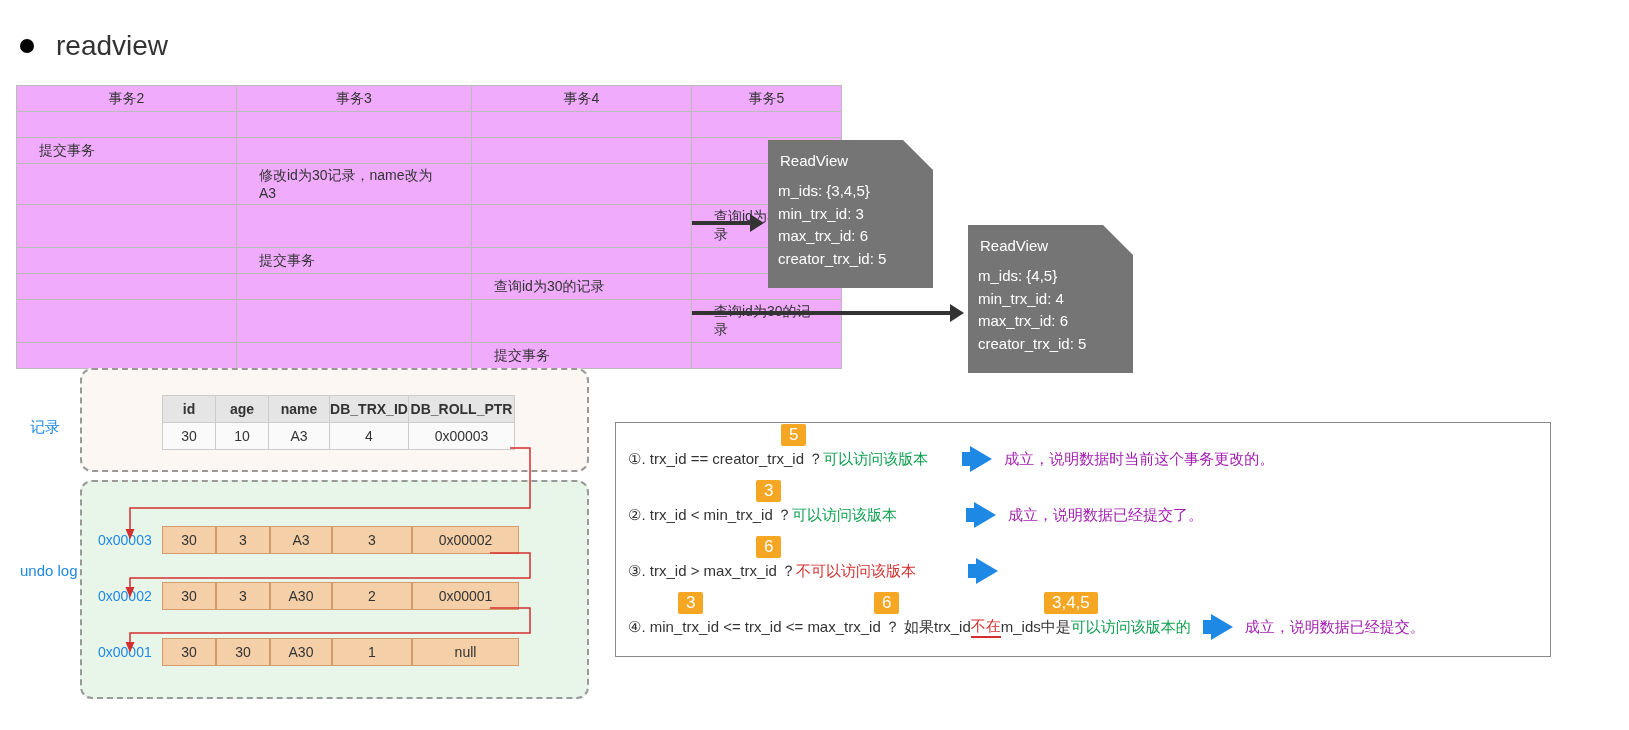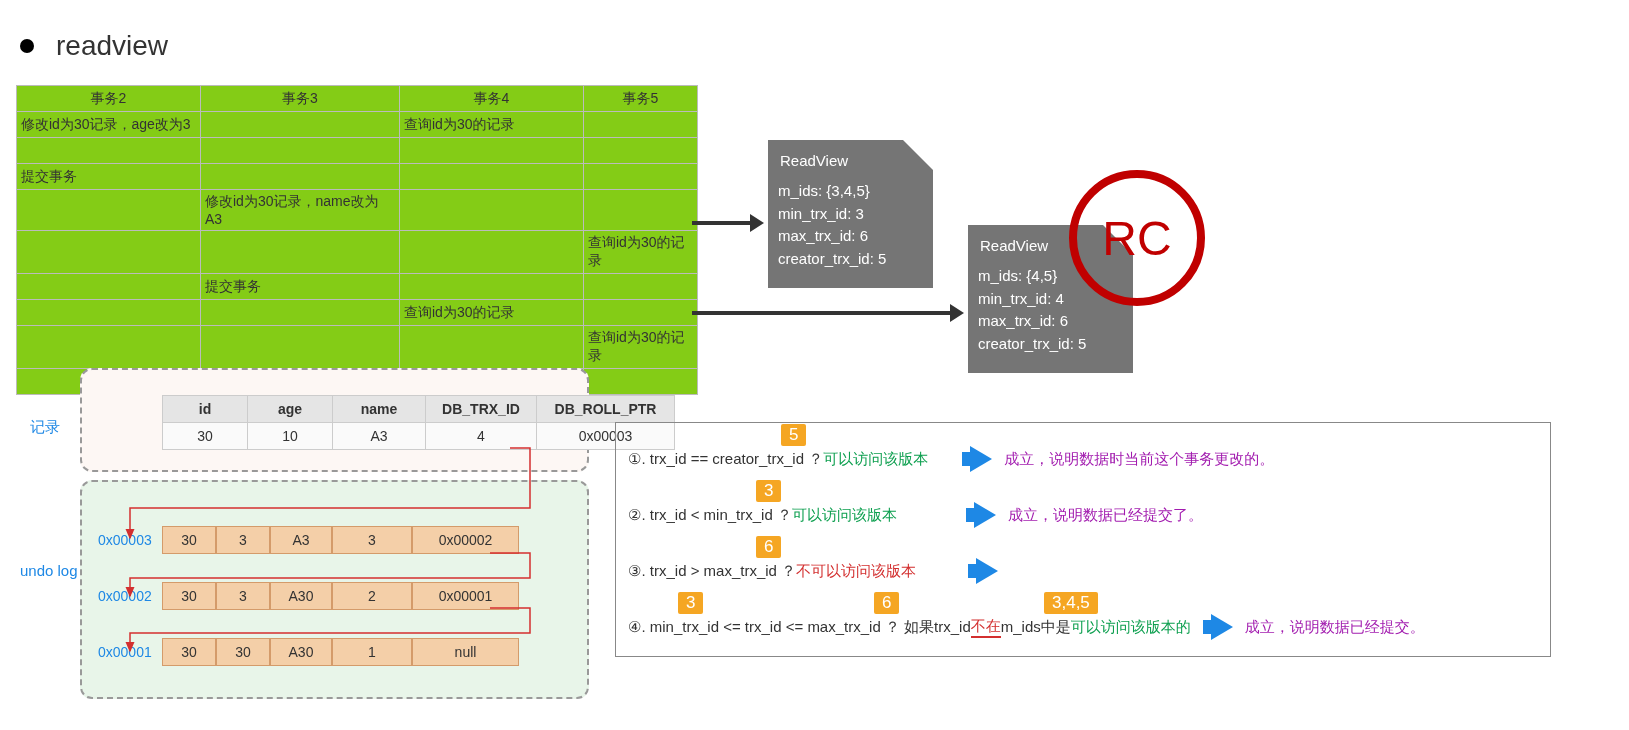--- a/index.html
+++ b/index.html
@@ -1,39 +1,39 @@
 <!DOCTYPE html>
 <html><head>
 <meta charset="utf-8">
 <style>
 html,body{margin:0;padding:0;font-family:"Microsoft YaHei",Arial,sans-serif;font-size:14px;background:#fff;color:#333}
 .page{position:relative;width:1325px;height:730px}
 .title-row{position:absolute;left:20px;top:30px;display:flex;align-items:center;gap:22px}
 .bullet{width:14px;height:14px;background:#000;border-radius:50%}
 .title{font-size:28px}
 .trx-table{position:absolute;left:16px;top:85px;border-collapse:collapse;font-size:14px}
-.trx-table th,.trx-table td{border:1px solid #bbb;padding:3px 4px;height:19px;background:#84cc16;text-align:left}
+.trx-table th,.trx-table td{border:1px solid #bbb;padding:3px 22px;height:19px;background:#f0abfc;text-align:left}
 .trx-table th{text-align:center;font-weight:normal}
 .trx-table .c1{width:175px}.trx-table .c2{width:190px}.trx-table .c3{width:175px}.trx-table .c4{width:105px}
 .rv-box{position:absolute;width:145px;background:#757575;color:#fff;padding:40px 10px 18px;font-size:15px;line-height:1.5}
 .rv-box.one{left:768px;top:140px}
 .rv-box.two{left:968px;top:225px}
 .rv-box::before{content:"";position:absolute;top:0;right:0;width:0;height:0;border-top:30px solid #fff;border-left:30px solid transparent}
 .rv-title{position:absolute;top:10px;left:12px}
 .arrow-h{position:absolute;height:4px;background:#333}
 .arrow-h::after{content:"";position:absolute;right:-12px;top:-7px;border-left:14px solid #333;border-top:9px solid transparent;border-bottom:9px solid transparent}
 .a1{left:692px;top:221px;width:60px}
 .a2{left:692px;top:311px;width:260px}
 .rc-circle{position:absolute;right:120px;top:170px;width:120px;height:120px;border:8px solid #c00000;border-radius:50%;display:flex;align-items:center;justify-content:center;color:#c00000;font-size:48px;font-weight:400}
 .record-box{position:absolute;left:80px;top:368px;width:505px;height:100px;border:2px dashed #999;border-radius:12px;background:#fdf7f4}
 .undo-box{position:absolute;left:80px;top:480px;width:505px;height:215px;border:2px dashed #999;border-radius:12px;background:#e8f5e9}
 .lbl{position:absolute;color:#1e88e5;font-size:15px}
 .lbl.l1{left:30px;top:418px}.lbl.l2{left:20px;top:562px}
 .rec-table{position:absolute;left:162px;top:395px;border-collapse:collapse;font-size:14px}
-.rec-table th,.rec-table td{border:1px solid #ccc;padding:5px 16px;text-align:center;background:#fafafa}
+.rec-table th,.rec-table td{border:1px solid #ccc;padding:5px 0;text-align:center;background:#fafafa}
 .rec-table th{background:#e5e5e5}
 .rec-table .w1{width:52px}.rec-table .w2{width:52px}.rec-table .w3{width:60px}.rec-table .w4{width:78px}.rec-table .w5{width:105px}
 .urow{position:absolute;display:flex;font-size:14px}
 .urow div{border:1px solid #d49b6a;background:#f4cfa8;text-align:center;padding:5px 0}
 .urow .a{width:52px}.urow .b{width:52px}.urow .c{width:60px}.urow .d{width:78px}.urow .e{width:105px}
 .u1{left:162px;top:526px}.u2{left:162px;top:582px}.u3{left:162px;top:638px}
 .addr{position:absolute;color:#1e88e5;font-size:14px}
 .ad1{left:98px;top:532px}.ad2{left:98px;top:588px}.ad3{left:98px;top:644px}
 .rules{position:absolute;left:615px;top:422px;width:910px;height:217px;border:1px solid #888;padding:8px 12px}
 .rule-row{position:relative;height:56px;display:flex;align-items:center;font-size:15px}
@@ -54,26 +54,20 @@
 
  <table class="trx-table">
   <tbody>
         <tr>
    <th class="c1">事务2</th>
    <th class="c2">事务3</th>
    <th class="c3">事务4</th>
    <th class="c4">事务5</th>
   </tr>
   <tr>
-          <td>修改id为30记录，age改为3</td>
-          <td></td>
-          <td>查询id为30的记录</td>
-          <td></td>
-        </tr>
-  <tr>
           <td></td>
           <td></td>
           <td></td>
           <td></td>
         </tr>
   <tr>
           <td>提交事务</td>
           <td></td>
           <td></td>
           <td></td>
@@ -128,21 +122,20 @@
   <div>creator_trx_id: 5</div>
  </div>
  <div class="rv-box two">
   <div class="rv-title">ReadView</div>
   <div>m_ids: {4,5}</div>
   <div>min_trx_id: 4</div>
   <div>max_trx_id: 6</div>
   <div>creator_trx_id: 5</div>
  </div>
 
- <div class="rc-circle">RC</div>
 
  <div class="record-box"></div>
  <div class="undo-box"></div>
  <div class="lbl l1">记录</div>
  <div class="lbl l2">undo log</div>
 
  <table class="rec-table">
   <tbody>
         <tr>
    <th class="w1">id</th>

